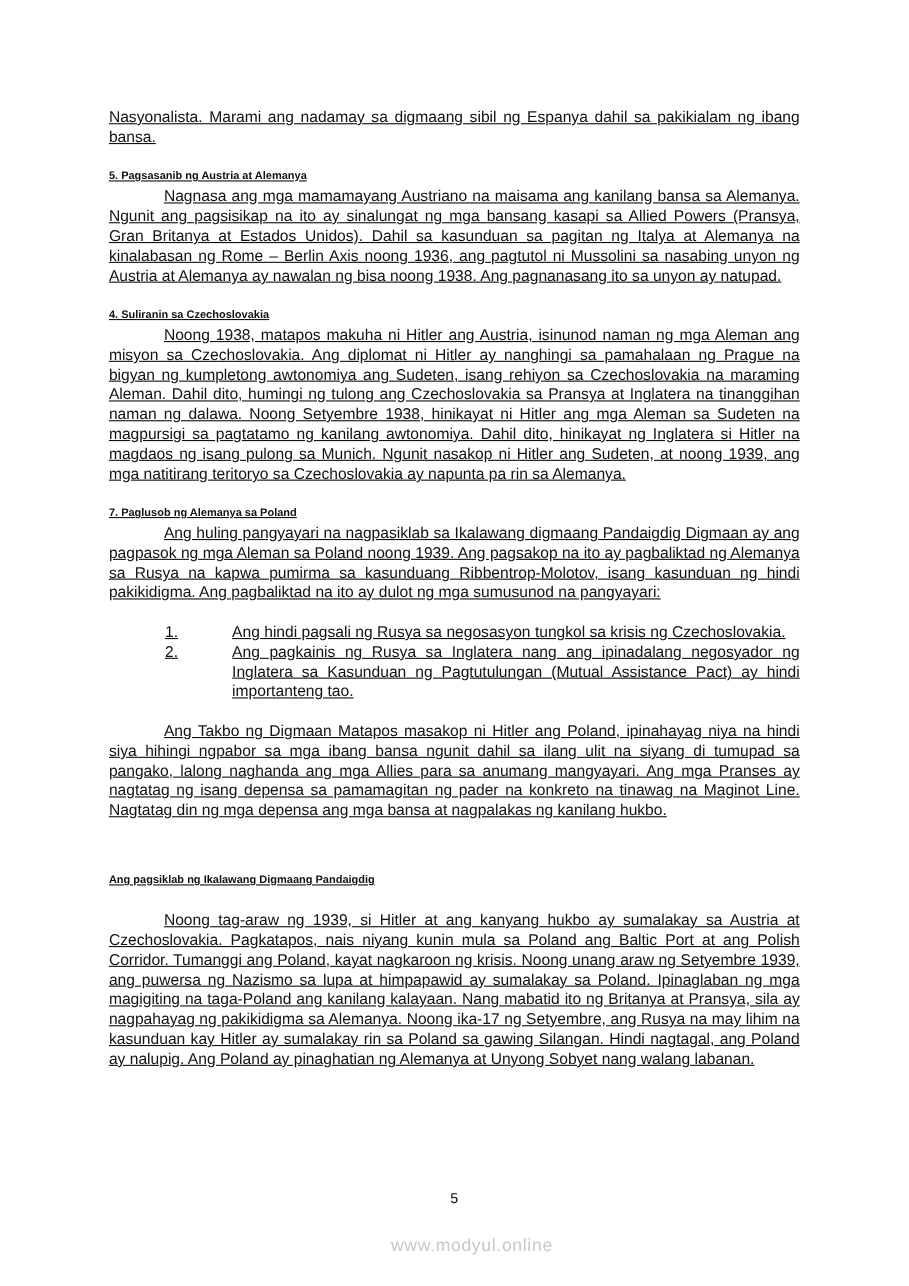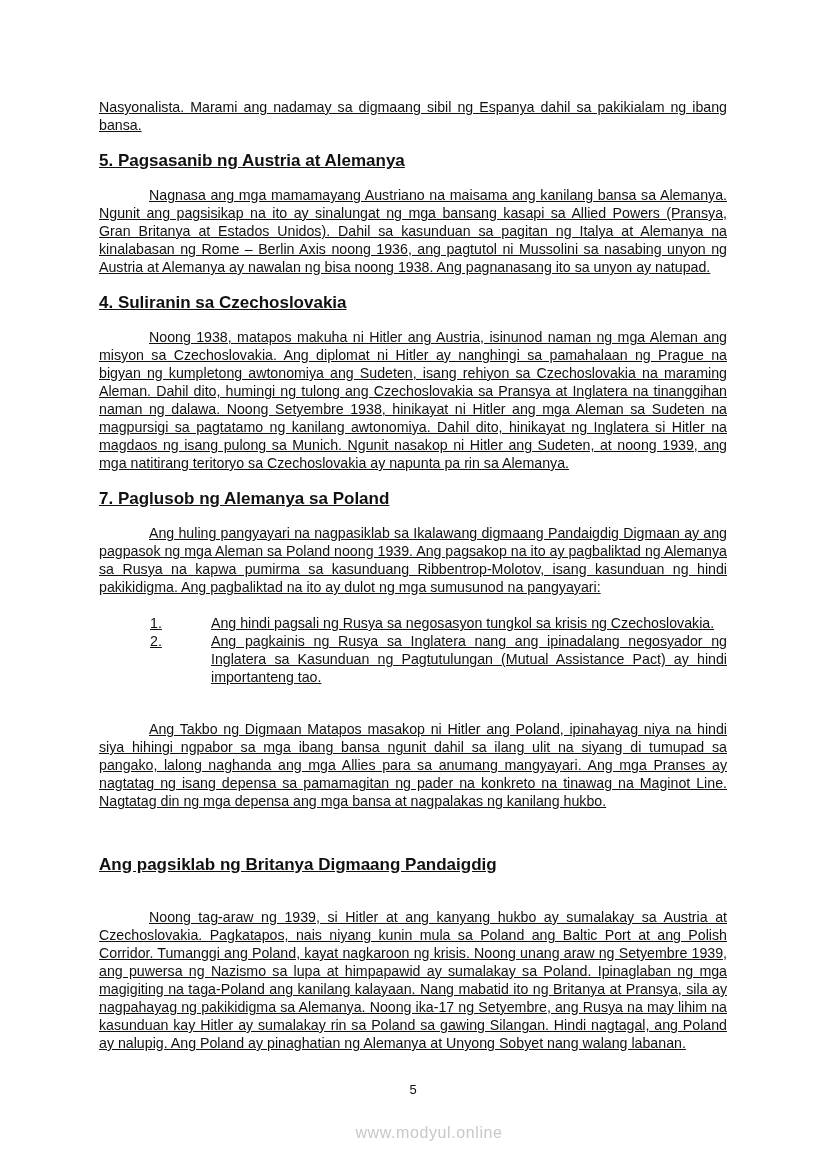--- a/index.html
+++ b/index.html
@@ -24,24 +24,23 @@
       line-height: 18px;
       text-decoration: underline;
     }
     p {
       margin: 0;
       text-align: justify;
       text-align-last: left;
     }
     .indent {
       text-indent: 50px;
-      margin-top: 16px;
     }
     h2 {
-      font-size: 17px;
+      font-size: 10px;
       line-height: 18px;
       font-weight: bold;
       margin: 0;
     }
     .gap-1 { height: 18px; }
     .gap-big { height: 46px; }
     .gap-head { height: 18px; }
     ol.reasons {
       list-style: none;
       margin: 0;
@@ -124,21 +123,21 @@
     </ol>
 
     <div class="gap-1"></div>
 
     <p class="indent">Ang Takbo ng Digmaan Matapos masakop ni Hitler ang Poland, ipinahayag niya na hindi siya hihingi ngpabor sa mga ibang bansa ngunit dahil sa ilang ulit na siyang di tumupad sa pangako, lalong naghanda ang mga Allies para sa anumang mangyayari. Ang mga Pranses ay nagtatag ng isang depensa sa pamamagitan ng pader na konkreto na tinawag na Maginot Line. Nagtatag din ng mga depensa ang mga bansa at nagpalakas ng kanilang hukbo.</p>
   </section>
 
   <div class="gap-big"></div>
 
   <section>
-    <h2>Ang pagsiklab ng Britanya Digmaang Pandaigdig</h2>
+    <h2>Ang pagsiklab ng Ikalawang Digmaang Pandaigdig</h2>
     <div class="gap-head"></div>
     <p class="indent">Noong tag-araw ng 1939, si Hitler at ang kanyang hukbo ay sumalakay sa Austria at Czechoslovakia. Pagkatapos, nais niyang kunin mula sa Poland ang Baltic Port at ang Polish Corridor. Tumanggi ang Poland, kayat nagkaroon ng krisis. Noong unang araw ng Setyembre 1939, ang puwersa ng Nazismo sa lupa at himpapawid ay sumalakay sa Poland. Ipinaglaban ng mga magigiting na taga-Poland ang kanilang kalayaan. Nang mabatid ito ng Britanya at Pransya, sila ay nagpahayag ng pakikidigma sa Alemanya. Noong ika-17 ng Setyembre, ang Rusya na may lihim na kasunduan kay Hitler ay sumalakay rin sa Poland sa gawing Silangan. Hindi nagtagal, ang Poland ay nalupig. Ang Poland ay pinaghatian ng Alemanya at Unyong Sobyet nang walang labanan.</p>
   </section>
 
 </div>
 
 <div class="page-number">5</div>
 <div class="watermark">www.modyul.online</div>
 
 </body></html>

